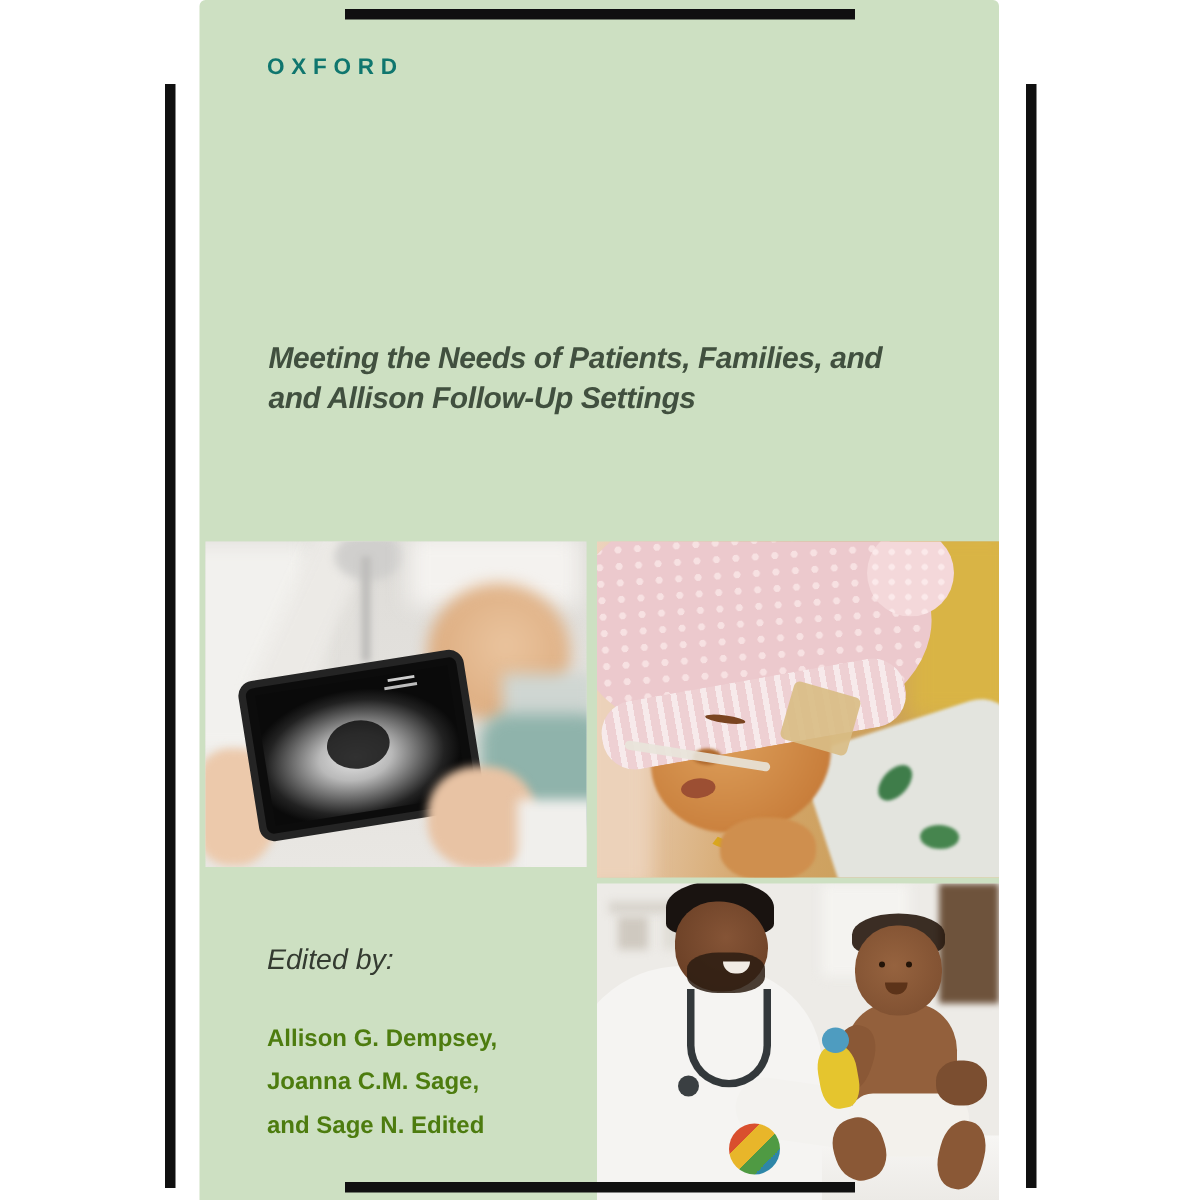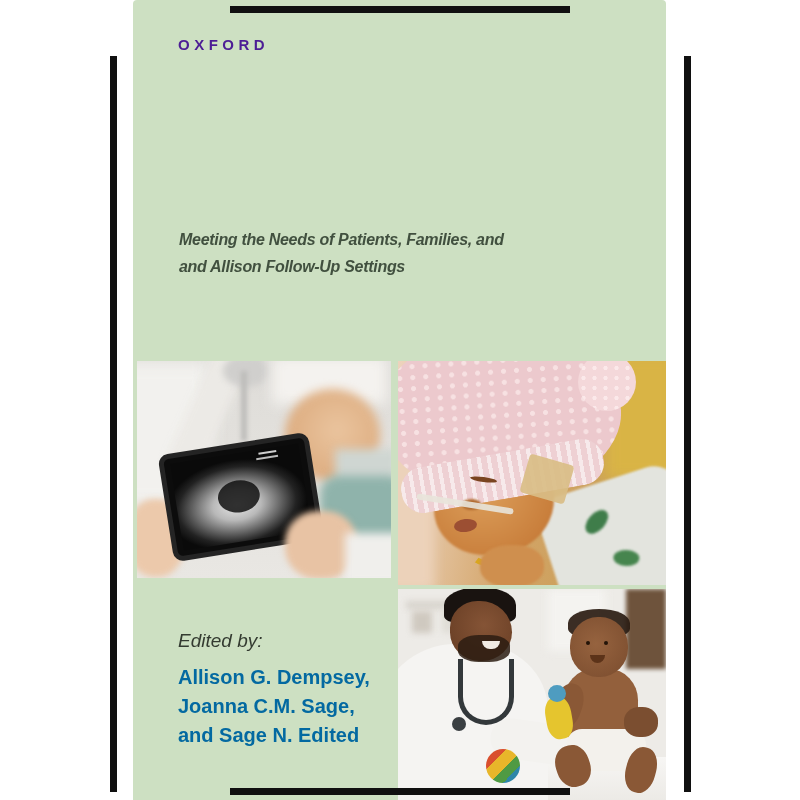--- a/index.html
+++ b/index.html
@@ -8,28 +8,28 @@
   
   .mark{position:absolute;background:#101010;}
   .mark-top{left:230px;top:6px;width:340px;height:7px;}
   .mark-bottom{left:230px;top:788px;width:340px;height:7px;}
   .mark-left{left:110px;top:56px;width:7px;height:736px;}
   .mark-right{left:684px;top:56px;width:7px;height:736px;}
   
   .cover{position:absolute;left:133px;top:0;width:533px;height:800px;background:#cde0c2;
          border-radius:4px 4px 0 0;overflow:hidden;}
   .oxford{position:absolute;left:45px;top:36px;font-size:15px;font-weight:bold;
-          letter-spacing:4.5px;color:#4c1d95;}
+          letter-spacing:4.5px;color:#0f766e;}
   .title{position:absolute;left:44px;top:80px;color:#1a6a80;font-weight:bold;
          font-size:40px;line-height:46px;letter-spacing:-0.8px;white-space:nowrap;}
   .subtitle{position:absolute;left:46px;top:226px;color:#41503f;font-style:italic;
-            font-weight:bold;font-size:16px;line-height:27px;letter-spacing:-0.3px;white-space:nowrap;}
+            font-weight:bold;font-size:20px;line-height:27px;letter-spacing:-0.3px;white-space:nowrap;}
   .edited{position:absolute;left:45px;top:630px;}
-  .edited-by{font-size:19px;font-style:italic;color:#343b31;margin-bottom:11px;}
-  .editor{font-size:20px;font-weight:bold;line-height:29px;color:#0369a1;white-space:nowrap;}
+  .edited-by{font-size:19px;font-style:italic;color:#343b31;margin-bottom:26px;}
+  .editor{font-size:16px;font-weight:bold;line-height:29px;color:#4d7c0f;white-space:nowrap;}
   
   .ph{position:absolute;overflow:hidden;}
   .ph *{position:absolute;}
   .ph1{left:4px;top:361px;width:254px;height:217px;background:linear-gradient(180deg,#dedcd8,#e9e7e3);}
   .ph2{left:265px;top:361px;width:268px;height:224px;
        background:linear-gradient(100deg,#edd3bd 0%,#e3c29e 22%,#d3a467 48%,#caa05a 75%,#d8b65e 100%);}
   .ph3{left:265px;top:589px;width:268px;height:211px;background:#edebe7;}
   
   .p1-person{left:-22px;top:0;width:95px;height:145px;background:#f2f1ee;filter:blur(8px);}
   .p1-arm{left:52px;top:-10px;width:36px;height:120px;background:#eceae6;transform:rotate(24deg);filter:blur(5px);}

